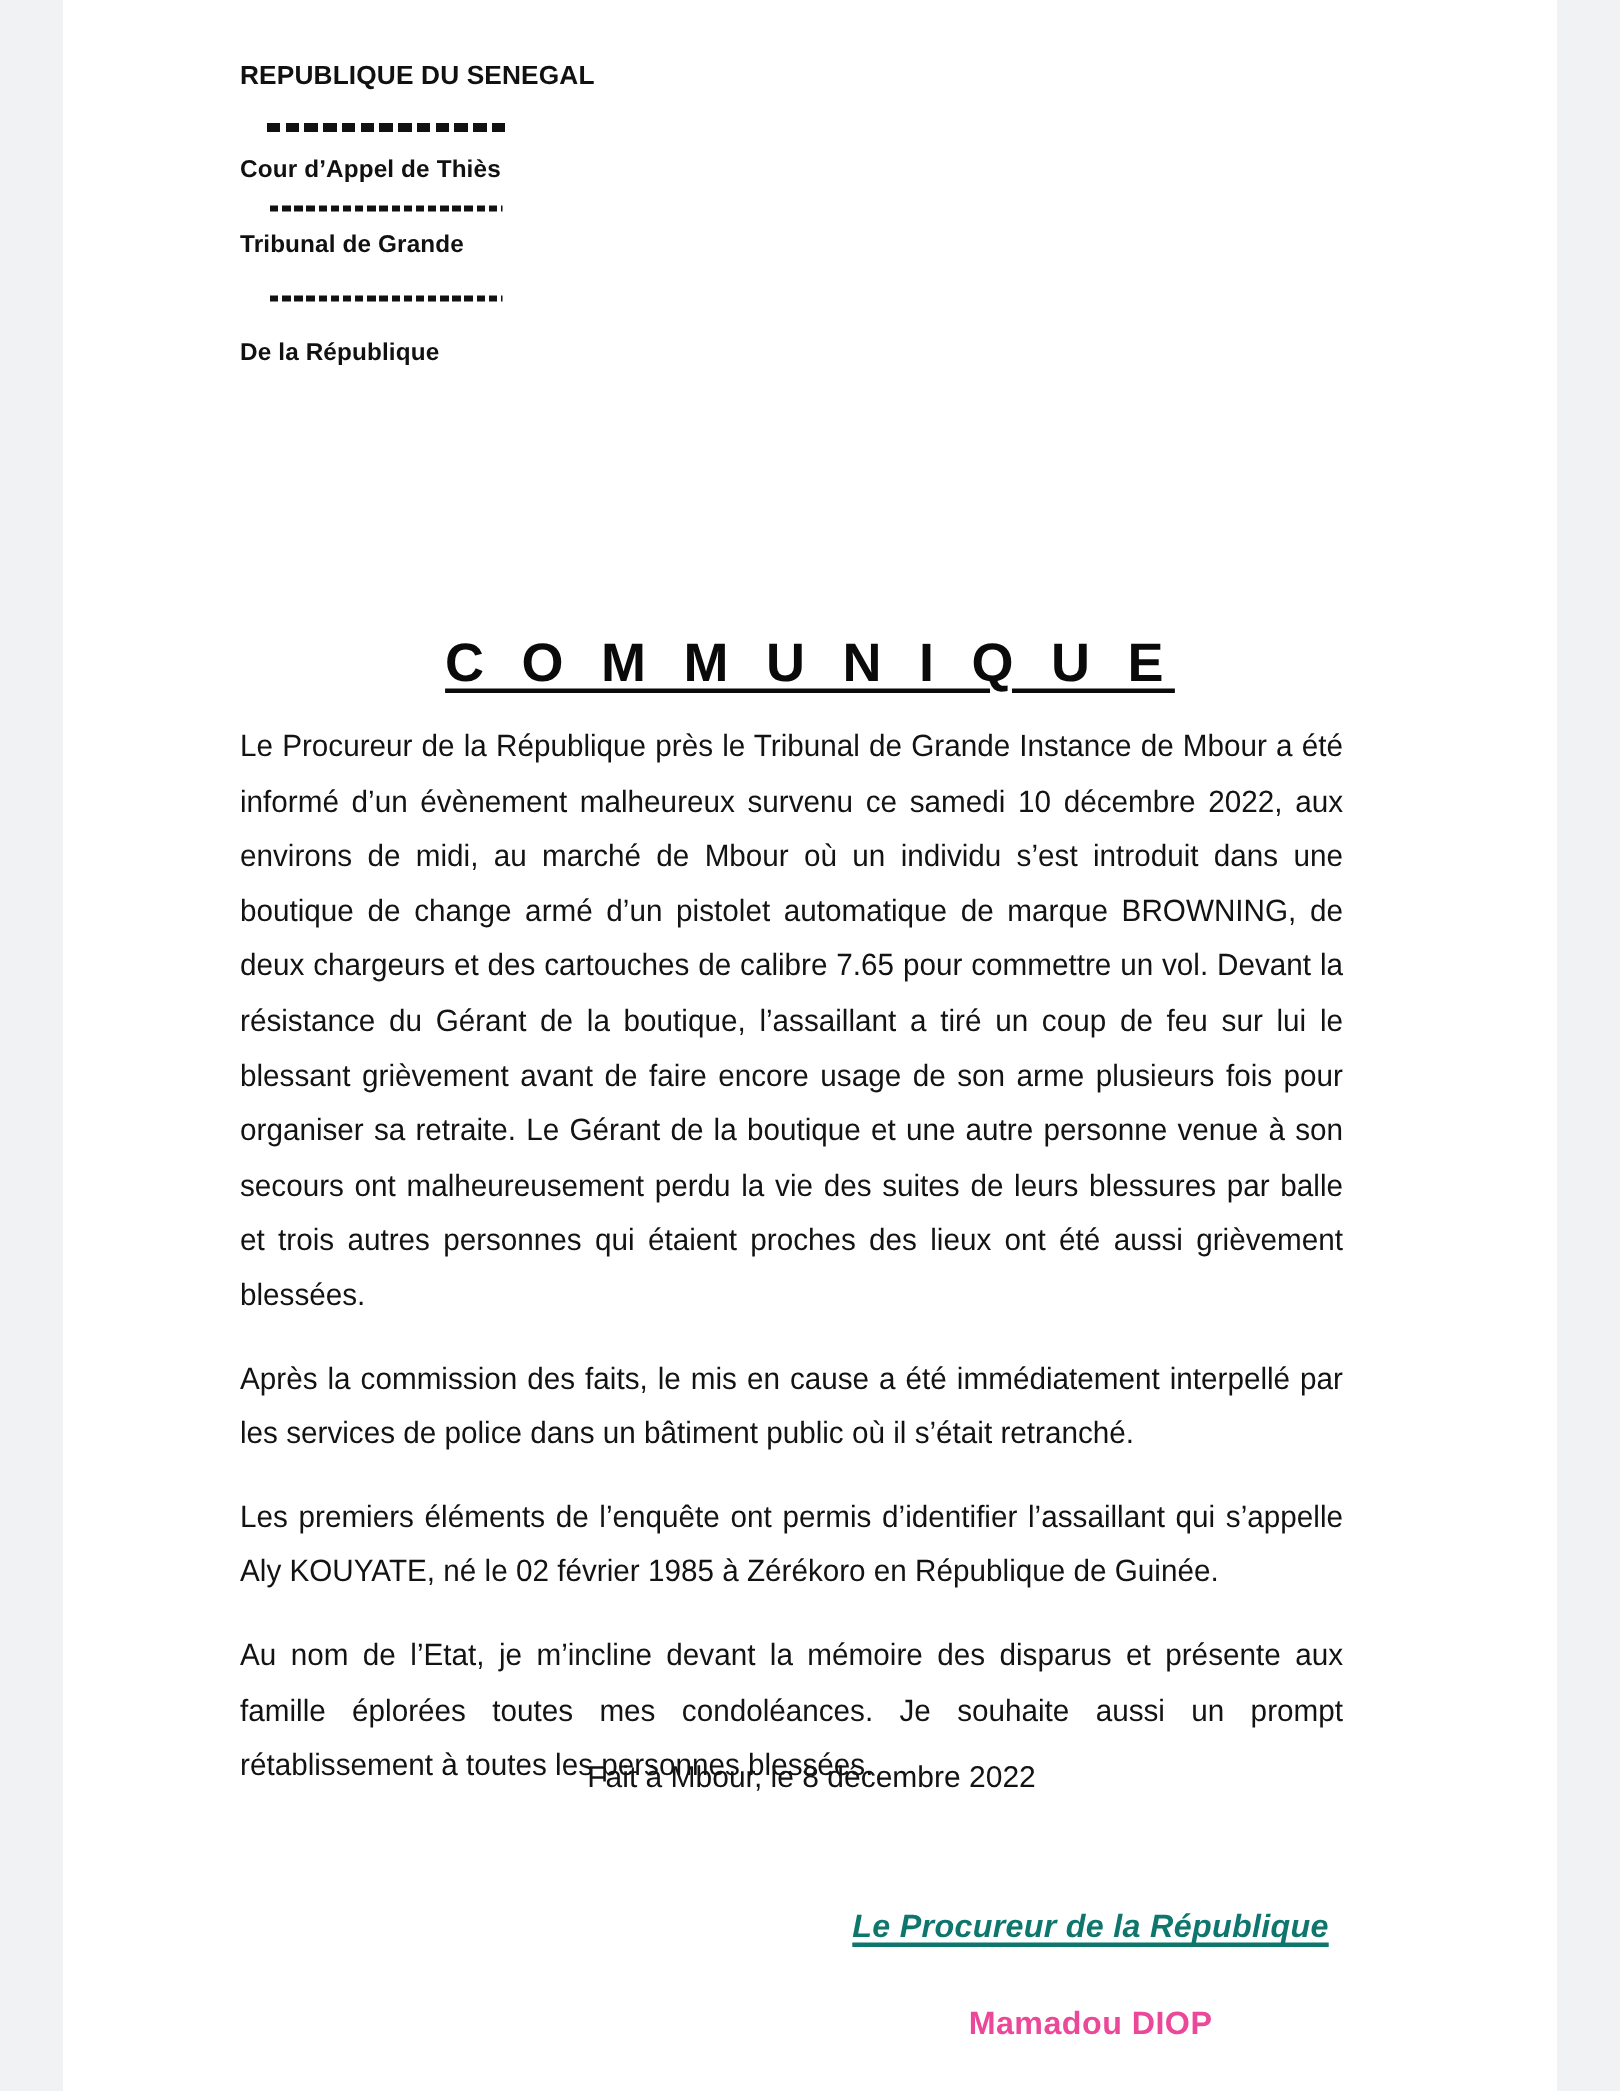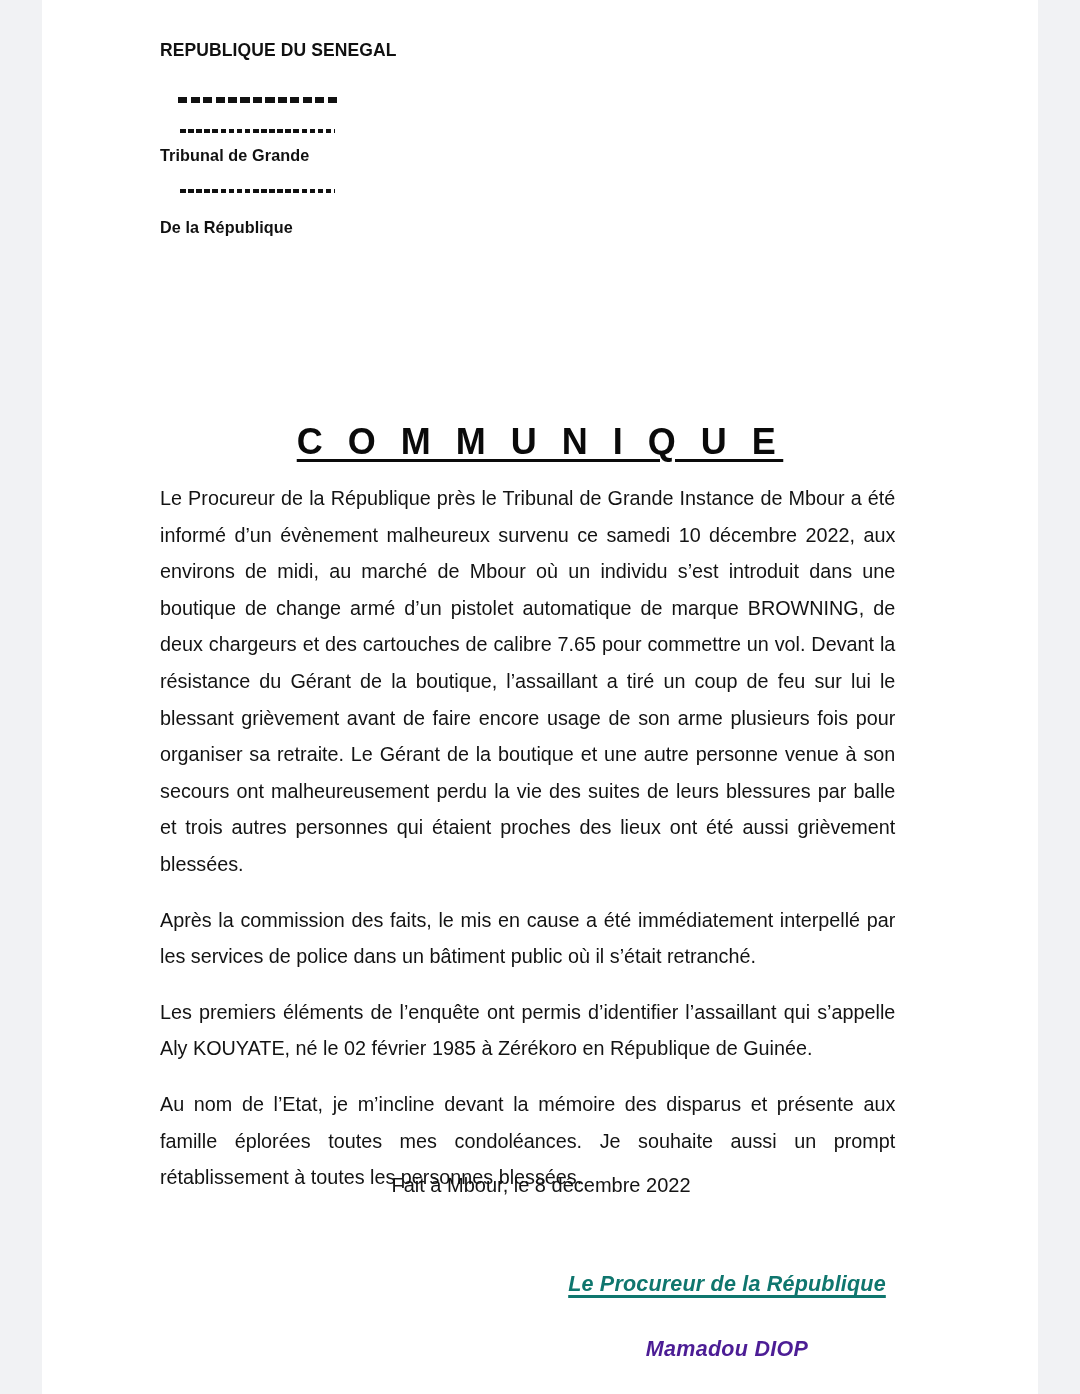--- a/index.html
+++ b/index.html
@@ -43,21 +43,21 @@
 
   .lh-line {
     font-weight: bold;
     color: #111111;
     letter-spacing: 0.1px;
   }
 
   .lh-title {
     font-size: 17.5px;
     line-height: 24px;
-    margin-bottom: 18px;
+    margin-bottom: 3px;
   }
 
   .lh-motto {
     font-size: 12.6px;
     line-height: 19px;
     letter-spacing: 0.2px;
   }
 
   .lh-org {
     font-size: 16.2px;
@@ -159,39 +159,39 @@
     text-decoration: underline;
     text-underline-offset: 4px;
     text-decoration-thickness: 2.5px;
     display: inline-block;
   }
 
   .sig-name {
     margin-top: 40px;
     font-size: 21.5px;
     font-weight: bold;
-    font-style: italic;
-    color: #4c1d95;
+    color: #ec4899;
     letter-spacing: 0.3px;
   }
 </style>
 </head>
 <body>
 
 <div class="page-sheet">
   <div class="page-inner">
 
     <div class="letterhead">
       <div class="lh-line lh-title">REPUBLIQUE DU SENEGAL</div>
 
 
       <div class="lh-gap-a"></div>
       <div class="rule rule-1"></div>
       <div class="lh-gap-b"></div>
 
+      <div class="lh-line lh-org">Cour d’Appel de Thiès</div>
 
       <div class="lh-gap-c"></div>
       <div class="rule rule-2"></div>
       <div class="lh-gap-d"></div>
 
       <div class="lh-line lh-org">Tribunal de Grande</div>
       <div style="height:11px"></div>
 
       <div class="lh-gap-e"></div>
       <div class="rule rule-3"></div>

